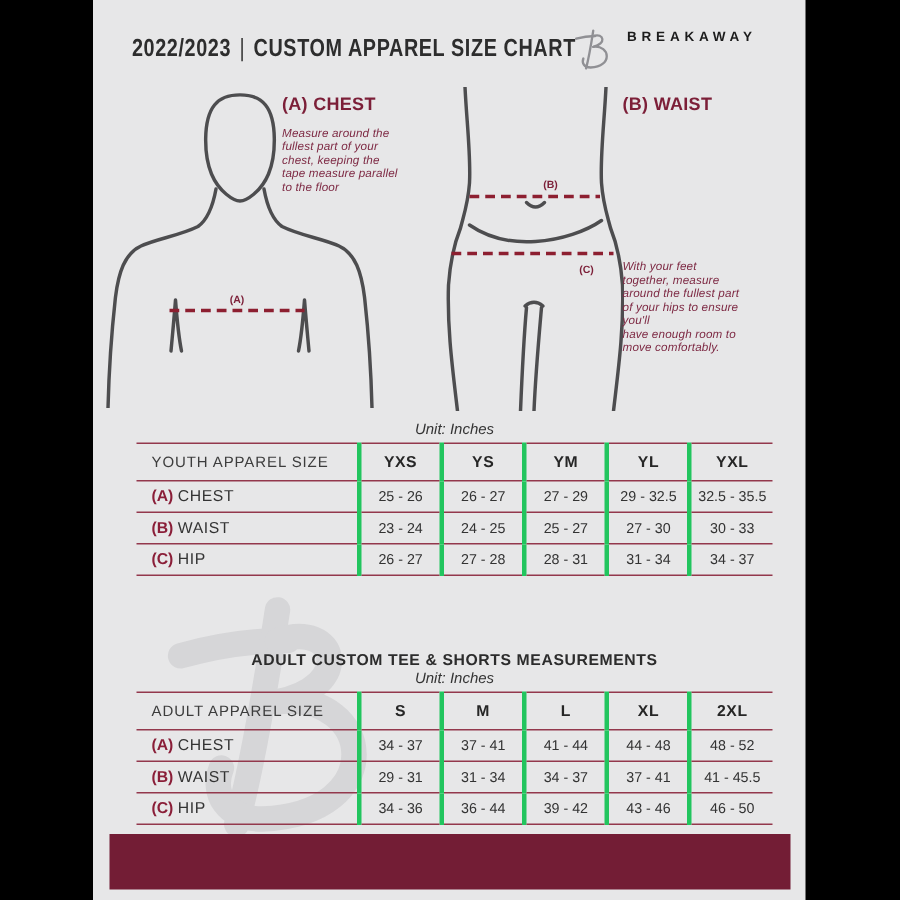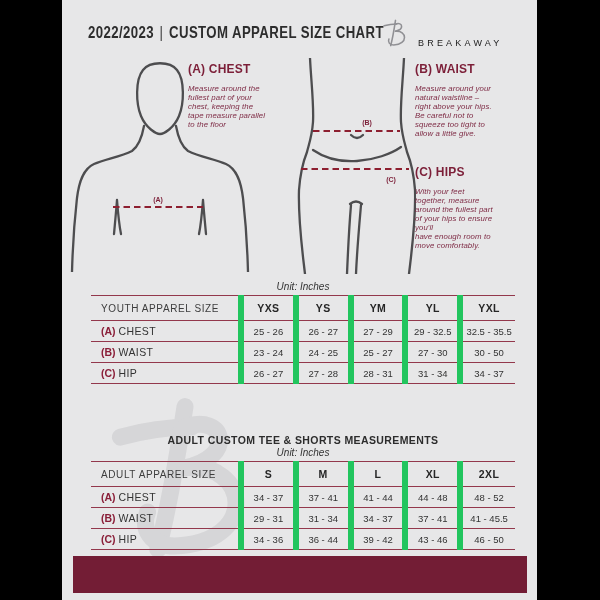--- a/index.html
+++ b/index.html
@@ -15,21 +15,21 @@
 
   
   .header-title{
     left:26px;top:23px;white-space:nowrap;color:#2d2d2d;
     font-size:16.5px;font-weight:700;letter-spacing:.5px;
     transform:scaleX(.8);transform-origin:left center;z-index:1;
   }
   .header-title .divider{font-weight:400;margin:0 7px;color:#3a3a3a;}
   .brand-logo{left:320px;top:18px;z-index:1;}
   .brand-name{
-    left:356px;top:38px;font-size:9px;font-weight:400;letter-spacing:3.2px;
+    left:356px;top:19px;font-size:9px;font-weight:700;letter-spacing:3.2px;
     color:#1c1c1c;z-index:1;
   }
 
   
   .guide{z-index:1;}
   .guide-h{font-size:12px;font-weight:700;color:#7c1f38;letter-spacing:.2px;}
   .guide-t{
     margin-top:8px;font-size:7.8px;font-style:italic;color:#7e2a44;
     line-height:9px;white-space:pre-line;letter-spacing:.1px;
   }
@@ -43,21 +43,21 @@
   .marker-t{font-family:"Liberation Sans",sans-serif;font-size:7px;font-weight:700;fill:#7c1f38;}
 
   
   .size-section{left:29px;width:424px;z-index:1;}
   .youth-section{top:281px;}
   .adult-section{top:434px;}
   .tbl-title{font-size:10.5px;font-weight:700;color:#2c2c2c;text-align:center;letter-spacing:.4px;line-height:13px;}
   .tbl-unit{font-size:10px;font-style:italic;color:#333;text-align:center;line-height:12px;}
   table.size-table{border-collapse:collapse;width:424px;table-layout:fixed;margin-top:2px;background:transparent;}
   table.size-table td{border-top:1px solid #93384c;padding:0;vertical-align:middle;}
-  table.size-table td+td{border-left:6px solid #22c55e;}
+  table.size-table td+td{border-left:3px solid #22c55e;}
   table.size-table tr:last-child td{border-bottom:1px solid #93384c;}
   table.size-table td:first-child{width:137px;}
   .head-row td{height:24px;}
   .data-row td{height:20px;}
   .corner{font-size:10px;color:#3d3d3d;letter-spacing:.6px;text-align:left;padding-left:10px !important;}
   .size-h{font-size:10.5px;font-weight:700;color:#262626;text-align:center;letter-spacing:.4px;}
   .rowlabel{text-align:left;padding-left:10px !important;font-size:10.5px;color:#333;}
   .rowlabel .key{color:#8a1e38;font-weight:700;}
   .rowlabel .lab{letter-spacing:.4px;}
   .val{font-size:9.5px;text-align:center;color:#333;}
@@ -112,29 +112,22 @@
   <div class="abs guide guide-chest">
     <div class="guide-h">(A) CHEST</div>
     <div class="guide-t">Measure around the
 fullest part of your
 chest, keeping the
 tape measure parallel
 to the floor</div>
   </div>
   <div class="abs guide guide-waist">
     <div class="guide-h">(B) WAIST</div>
-    <div class="guide-t">Measure around your
-natural waistline –
-right above your hips.
-Be careful not to
-squeeze too tight to
-allow a little give.</div>
   </div>
   <div class="abs guide guide-hips">
-    <div class="guide-h">(C) HIPS</div>
     <div class="guide-t">With your feet
 together, measure
 around the fullest part
 of your hips to ensure
 you'll
 have enough room to
 move comfortably.</div>
   </div>
 
   <svg class="abs watermark" width="150" height="170" viewBox="0 0 44 50">
@@ -165,21 +158,21 @@
         <td class="val">27 - 29</td>
         <td class="val">29 - 32.5</td>
         <td class="val">32.5 - 35.5</td>
       </tr>
       <tr class="data-row">
         <td class="rowlabel"><span class="key">(B)</span> <span class="lab">WAIST</span></td>
         <td class="val">23 - 24</td>
         <td class="val">24 - 25</td>
         <td class="val">25 - 27</td>
         <td class="val">27 - 30</td>
-        <td class="val">30 - 50</td>
+        <td class="val">30 - 33</td>
       </tr>
       <tr class="data-row">
         <td class="rowlabel"><span class="key">(C)</span> <span class="lab">HIP</span></td>
         <td class="val">26 - 27</td>
         <td class="val">27 - 28</td>
         <td class="val">28 - 31</td>
         <td class="val">31 - 34</td>
         <td class="val">34 - 37</td>
       </tr>
     </tbody>

